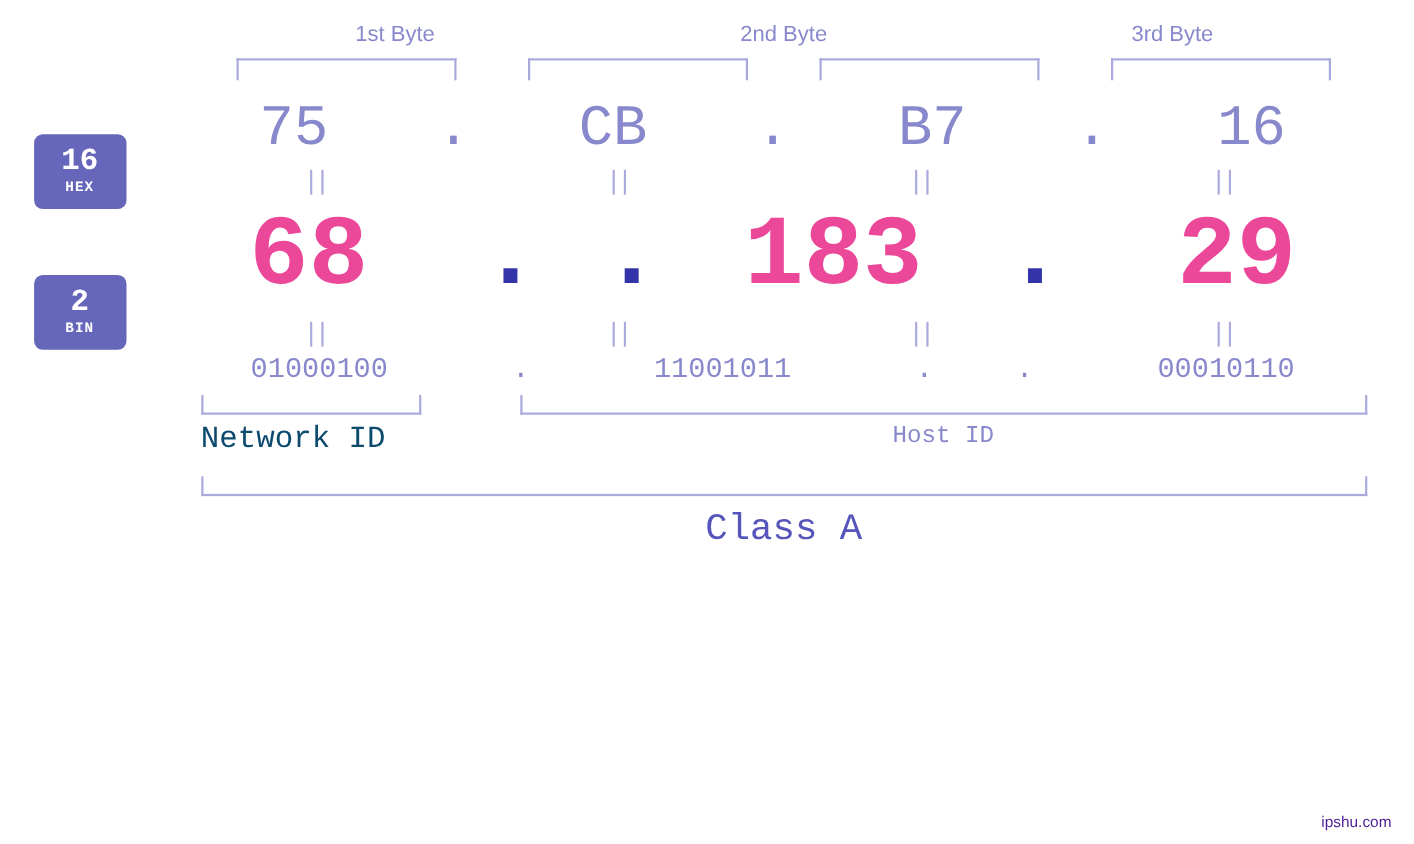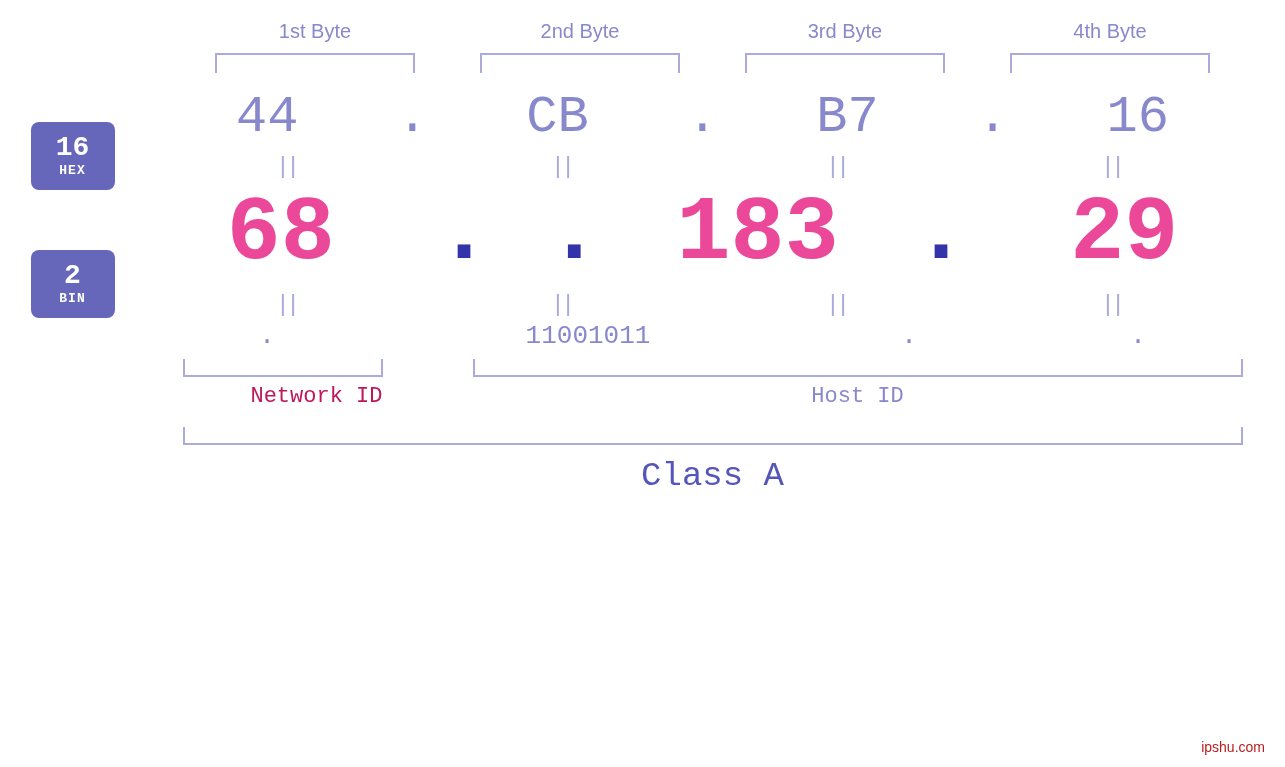--- a/index.html
+++ b/index.html
@@ -229,25 +229,25 @@
       margin-left: auto;
     }
 
     .labels-row {
       display: flex;
       width: 100%;
       margin-top: 5px;
     }
 
     .label-network {
-      color: #be185d;
-      font-size: 22px;
-      font-family: 'Courier New', Courier, monospace;
-      width: 200px;
-      text-align: right;
+      color: #0c4a6e;
+      font-size: 28px;
+      font-family: 'Courier New', Courier, monospace;
+      width: 200px;
+      text-align: left;
     }
 
     .label-host {
       color: #8888cc;
       font-size: 22px;
       font-family: 'Courier New', Courier, monospace;
       width: 770px;
       text-align: center;
       margin-left: auto;
     }
@@ -273,35 +273,34 @@
       font-family: 'Courier New', Courier, monospace;
       text-align: center;
       margin-top: 12px;
     }
 
     
     .watermark {
       position: absolute;
       bottom: 12px;
       right: 20px;
-      color: #b91c1c;
+      color: #4c1d95;
       font-size: 14px;
       font-family: Arial, sans-serif;
     }
   </style>
 </head>
 <body>
 
 <div class="container">
 
   <div class="byte-headers">
     <div class="byte-header">1st Byte</div>
     <div class="byte-header">2nd Byte</div>
     <div class="byte-header">3rd Byte</div>
-    <div class="byte-header">4th Byte</div>
   </div>
 
   <div class="top-brackets">
     <div class="bracket-top"></div>
     <div class="bracket-top"></div>
     <div class="bracket-top"></div>
     <div class="bracket-top"></div>
   </div>
 
   <div class="main-area">
@@ -313,21 +312,21 @@
       </div>
       <div class="badge">
         <span class="badge-number">2</span>
         <span class="badge-label">BIN</span>
       </div>
     </div>
 
     <div class="values-area">
 
       <div class="row-hex">
-        <span class="hex-value">44</span>
+        <span class="hex-value">75</span>
         <span class="dot">.</span>
         <span class="hex-value">CB</span>
         <span class="dot">.</span>
         <span class="hex-value">B7</span>
         <span class="dot">.</span>
         <span class="hex-value">16</span>
       </div>
 
       <div class="equals-row">
         <span class="equals-sym">||</span>
@@ -346,24 +345,26 @@
       </div>
 
       <div class="equals-row">
         <span class="equals-sym">||</span>
         <span class="equals-sym">||</span>
         <span class="equals-sym">||</span>
         <span class="equals-sym">||</span>
       </div>
 
       <div class="row-bin">
+        <span class="bin-value">01000100</span>
         <span class="dot-bin">.</span>
         <span class="bin-value">11001011</span>
         <span class="dot-bin">.</span>
         <span class="dot-bin">.</span>
+        <span class="bin-value">00010110</span>
       </div>
 
     </div>
   </div>
 
   <div class="bottom-section">
     <div class="bottom-brackets-row">
       <div class="bracket-network"></div>
       <div class="bracket-host"></div>
     </div>

